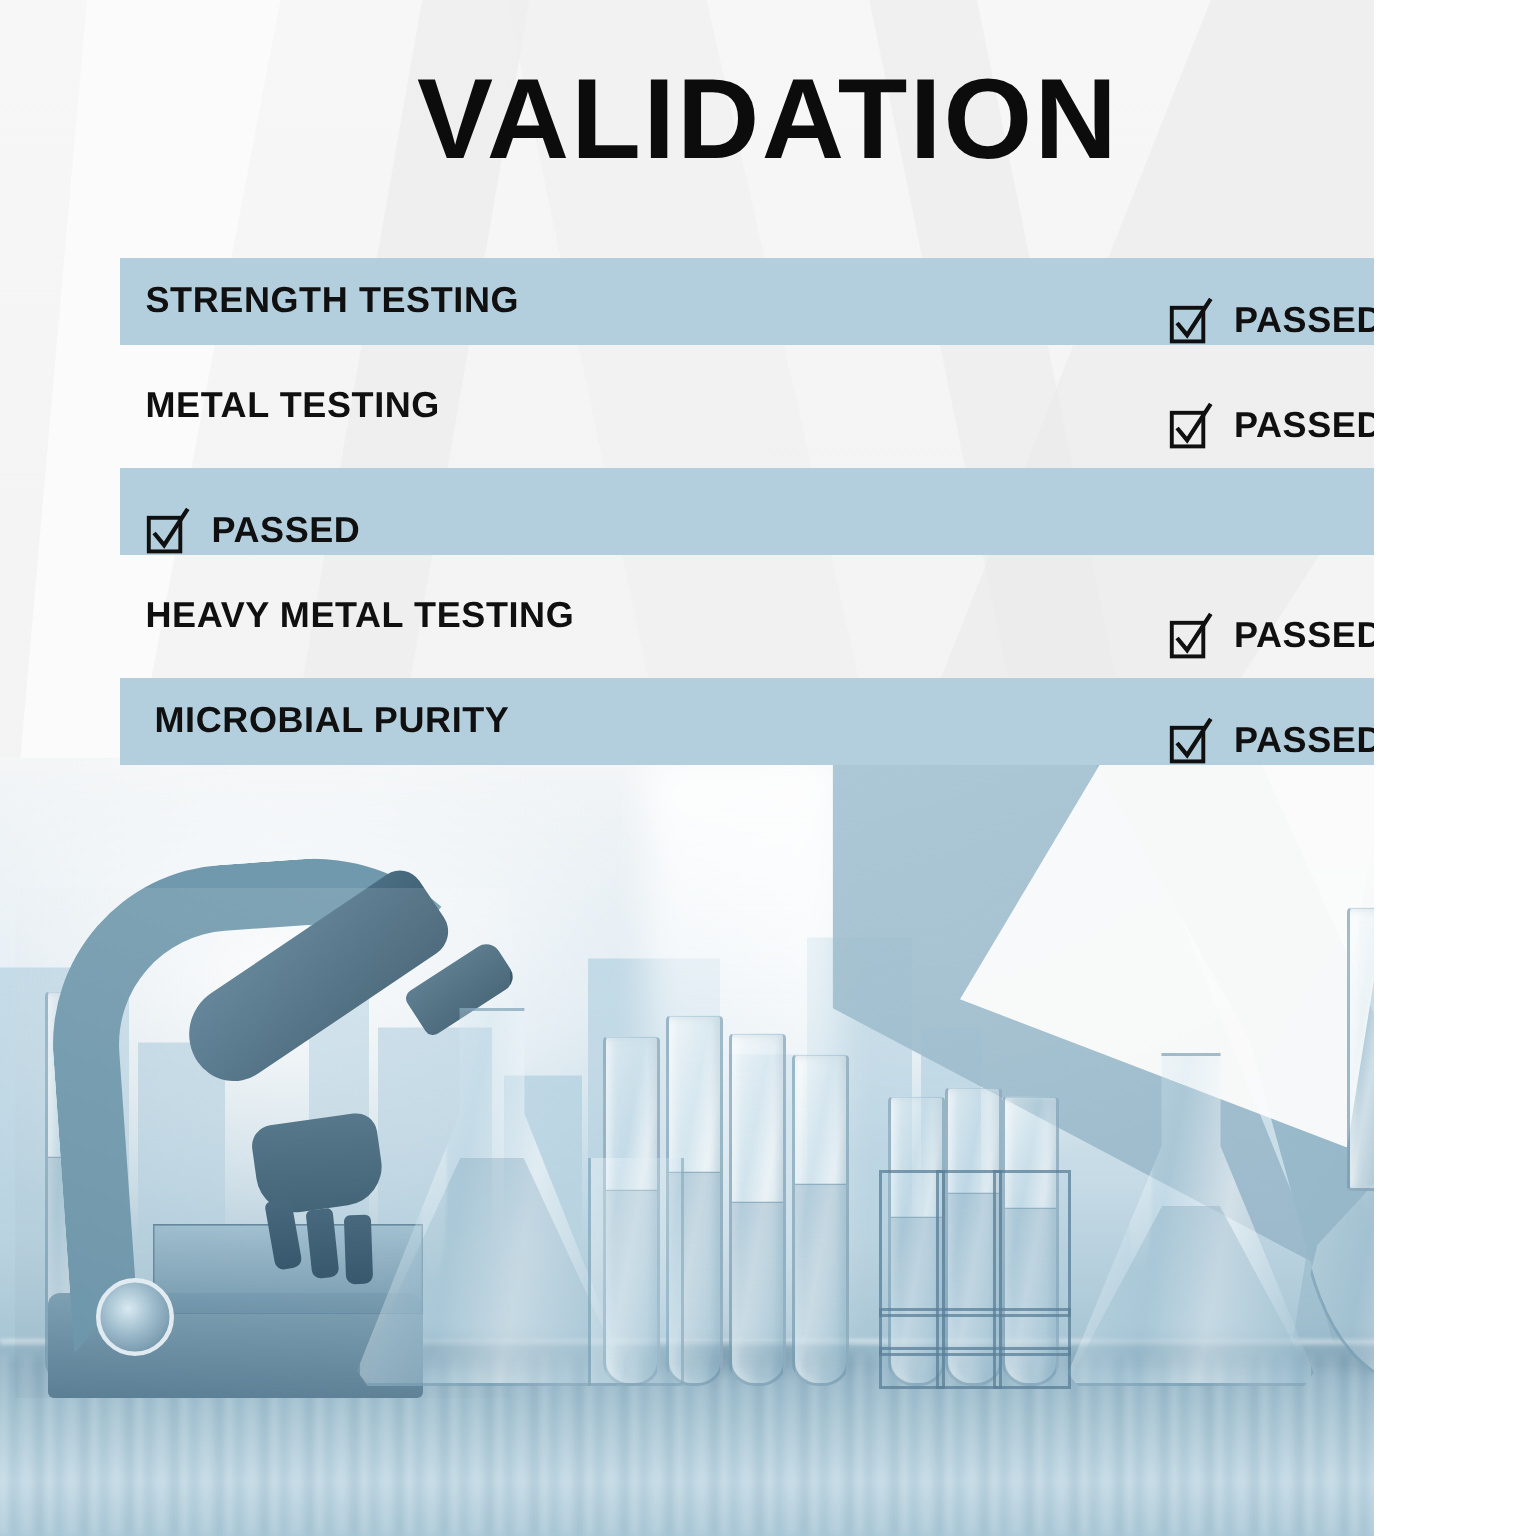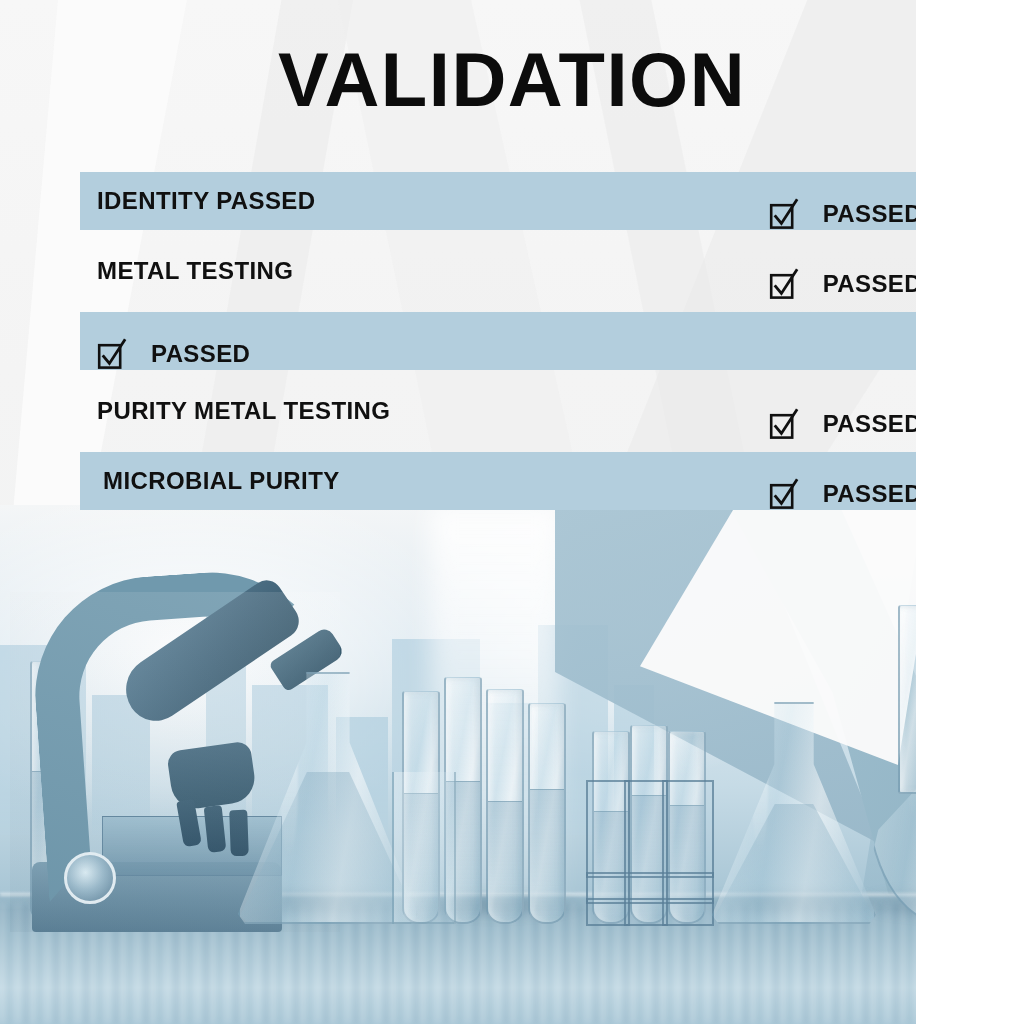--- a/index.html
+++ b/index.html
@@ -315,21 +315,21 @@
     letter-spacing: .4px;
     color: #101010;
     white-space: nowrap;
     font-family: "Liberation Sans", "DejaVu Sans", sans-serif;
   }
   .row.indent .row-label { padding-left: 6px; }
 
   .status {
     display: flex;
     align-items: center;
-    gap: 24px;
+    gap: 14px;
     margin-top: 25px;
   }
   .status-label {
     font-size: 24px;
     font-weight: 700;
     letter-spacing: .4px;
     color: #101010;
     font-family: "Liberation Sans", "DejaVu Sans", sans-serif;
   }
   .checkbox-icon { display: block; width: 30px; height: 32px; }
@@ -440,21 +440,21 @@
       <div class="hilite" style="left:38px; top:30px; width:14px; height:180px; opacity:.45;"></div>
     </div>
     <div class="glass tube" style="left:898px; bottom:230px; width:28px; height:186px; border-radius:3px;"></div>
   </div>
 
   <div class="title">VALIDATION</div>
 
   <div class="checklist">
 
     <div class="row shaded">
-      <span class="row-label">IDENTITY PASSED</span>
+      <span class="row-label">STRENGTH TESTING</span>
       <span class="status">
         <span>
           <svg class="checkbox-icon" viewBox="0 0 30 32" aria-hidden="true">
             <rect x="2.2" y="7.2" width="21" height="22.4" fill="none" stroke="#101010" stroke-width="2.6"></rect>
             <path d="M6.6 18.4 L12.4 25.4 L27.4 2.4" fill="none" stroke="#101010" stroke-width="2.8" stroke-linecap="square" stroke-linejoin="miter"></path>
           </svg>
         </span>
         <span class="status-label">PASSED</span>
       </span>
     </div>
@@ -478,21 +478,21 @@
           <svg class="checkbox-icon" viewBox="0 0 30 32" aria-hidden="true">
             <rect x="2.2" y="7.2" width="21" height="22.4" fill="none" stroke="#101010" stroke-width="2.6"></rect>
             <path d="M6.6 18.4 L12.4 25.4 L27.4 2.4" fill="none" stroke="#101010" stroke-width="2.8" stroke-linecap="square" stroke-linejoin="miter"></path>
           </svg>
         </span>
         <span class="status-label">PASSED</span>
       </span>
     </div>
 
     <div class="row plain">
-      <span class="row-label">PURITY METAL TESTING</span>
+      <span class="row-label">HEAVY METAL TESTING</span>
       <span class="status">
         <span>
           <svg class="checkbox-icon" viewBox="0 0 30 32" aria-hidden="true">
             <rect x="2.2" y="7.2" width="21" height="22.4" fill="none" stroke="#101010" stroke-width="2.6"></rect>
             <path d="M6.6 18.4 L12.4 25.4 L27.4 2.4" fill="none" stroke="#101010" stroke-width="2.8" stroke-linecap="square" stroke-linejoin="miter"></path>
           </svg>
         </span>
         <span class="status-label">PASSED</span>
       </span>
     </div>

